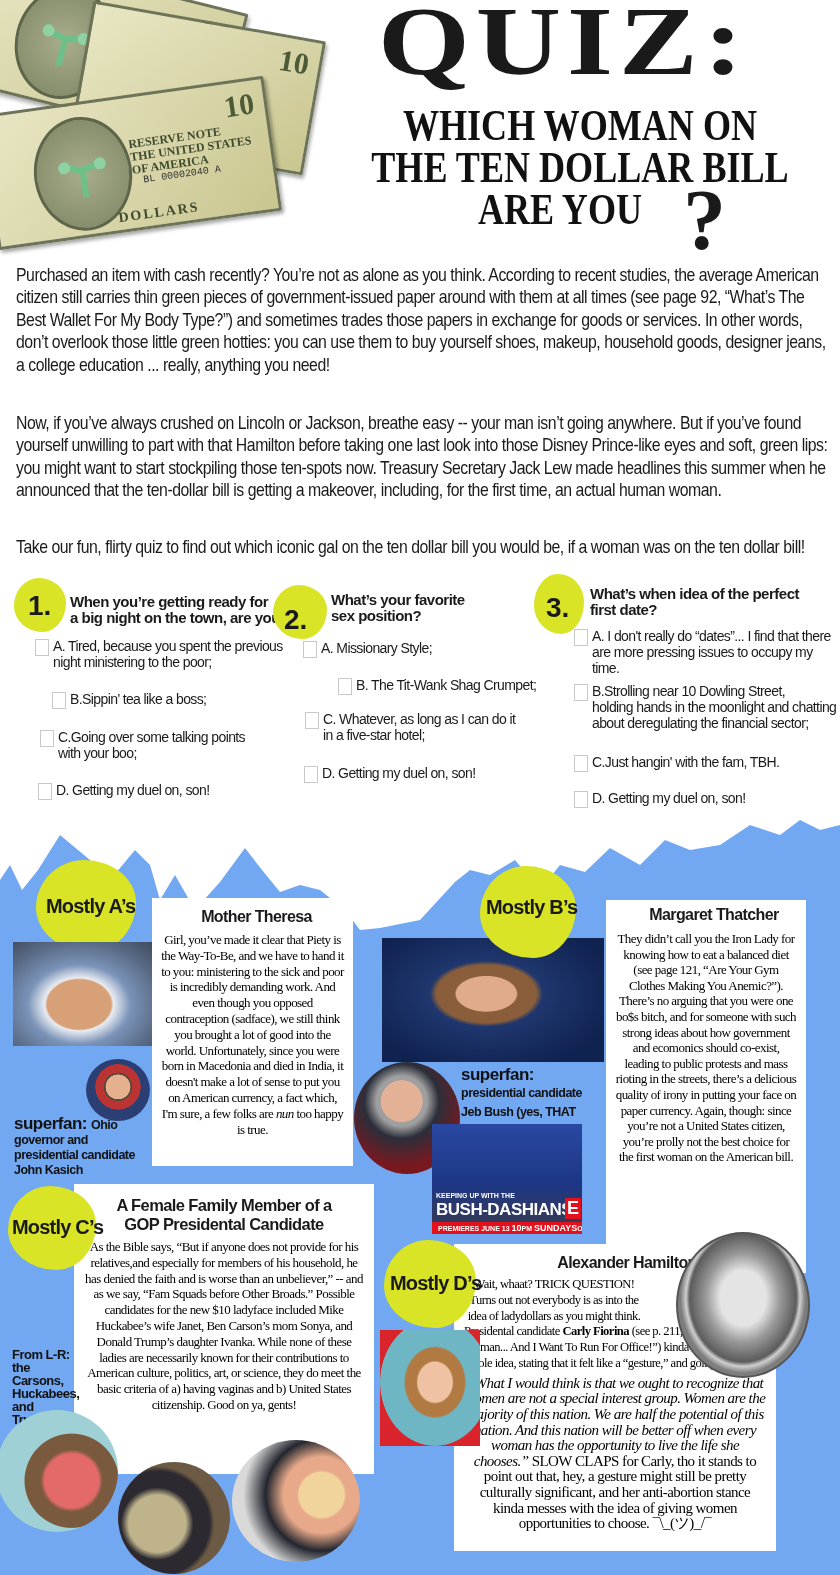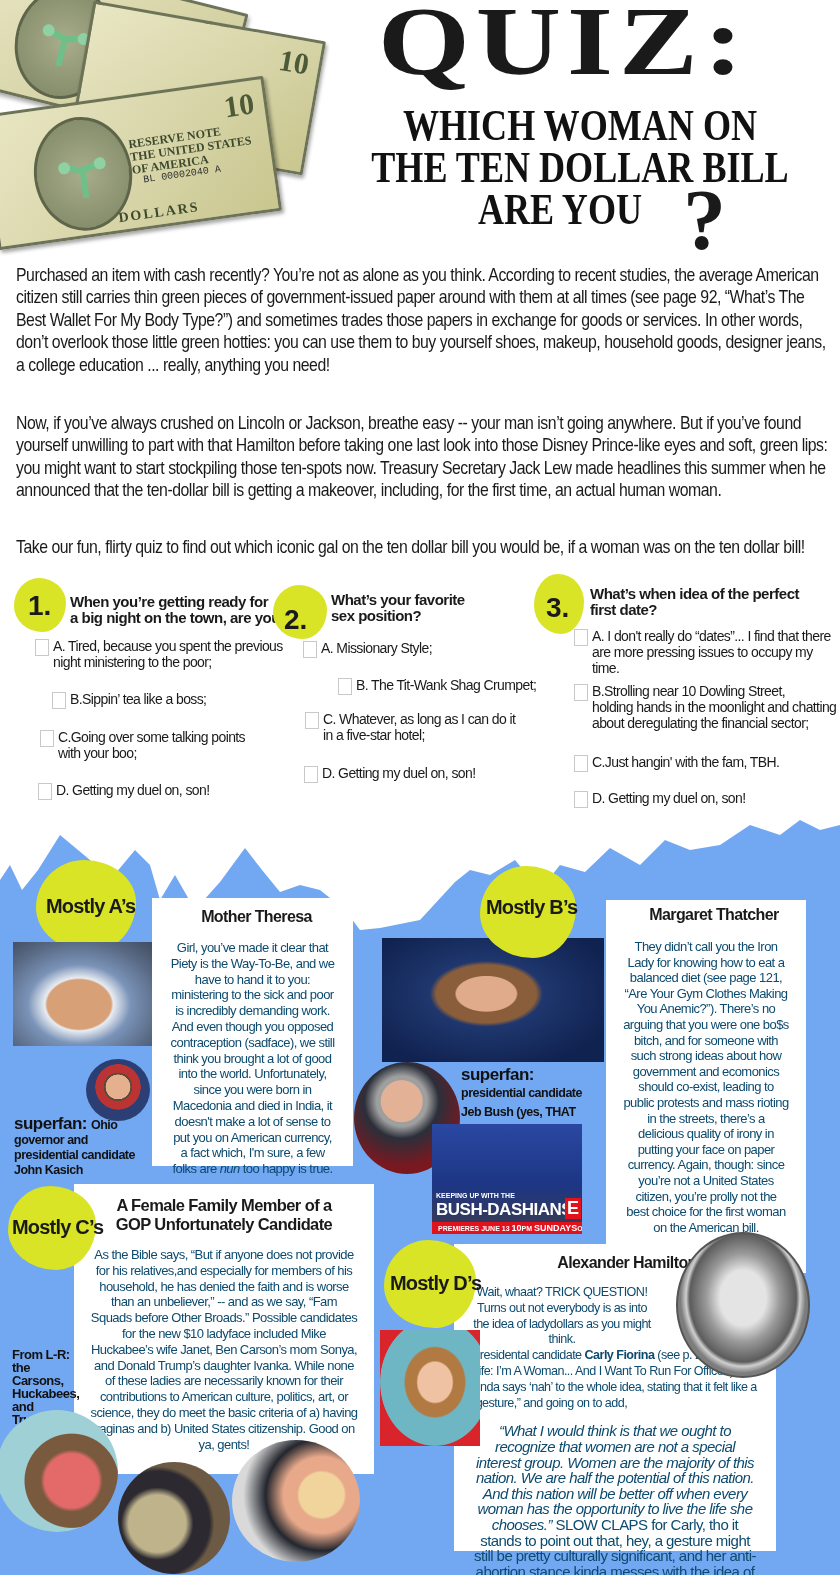--- a/index.html
+++ b/index.html
@@ -31,21 +31,21 @@
   .blob { position:absolute; background:#d8e425; border-radius:48% 52% 45% 55% / 52% 46% 54% 48%; }
   .qnum { position:absolute; font-weight:bold; font-size:28px; font-family:"Liberation Sans",sans-serif; }
   .qtext { position:absolute; font-weight:bold; font-size:15px; line-height:16px; letter-spacing:-0.5px; font-family:"Liberation Sans",sans-serif; }
   .opt { position:absolute; display:flex; align-items:flex-start; font-size:14px; line-height:16px; letter-spacing:-0.6px; font-family:"Liberation Sans",sans-serif; }
   .chk { width:12px; height:15px; border:1px solid #c9c9c9; margin-right:4px; flex:none; background:#fff; margin-top:1px; }
 
   
   .blue { position:absolute; left:0; top:820px; width:840px; height:755px; }
   .card { position:absolute; background:#fff; }
   .card h3 { margin:0; font-weight:bold; font-family:"Liberation Sans",sans-serif; letter-spacing:-0.6px;text-align:center; }
-  .card p { margin:12px; text-align:center; font-family:Liberation Sans, sans-serif; letter-spacing:-0.55px; color:#0c4a6e; }
+  .card p { margin:4px; text-align:center; font-family:Liberation Serif, serif; letter-spacing:-0.55px; color:#000000; }
   .mostly { position:absolute; font-weight:bold; font-size:20px; letter-spacing:-0.8px; font-family:"Liberation Sans",sans-serif; }
   .photo { position:absolute; overflow:hidden; }
   .circle { border-radius:50%; }
   .superfan { position:absolute; font-weight:bold; font-family:"Liberation Sans",sans-serif; letter-spacing:-0.5px; color:#111; }
   .superfan .big { font-size:17px; }
   .superfan .sm { font-size:12.5px; }
 </style>
 </head>
 <body>
 
@@ -192,21 +192,21 @@
     </div>
   </div>
   <div class="card" style="left:606px;top:900px;width:200px;height:373px;">
     <h3 style="font-size:16px;margin:6px 0 0 16px;">Margaret Thatcher</h3>
     <p style="font-size:13px;line-height:15.6px;padding:3px 5px 0;">They didn’t call you the Iron Lady for knowing how to eat a balanced diet (see page 121, “Are Your Gym Clothes Making You Anemic?”). There’s no arguing that you were one bo$s bitch, and for someone with such strong ideas about how government and ecomonics should co-exist, leading to public protests and mass rioting in the streets, there’s a delicious quality of irony in putting your face on paper currency. Again, though: since you’re not a United States citizen, you’re prolly not the best choice for the first woman on the American bill.</p>
   </div>
 </div>
 
 <div>
   <div class="card" style="left:74px;top:1184px;width:300px;height:290px;">
-    <h3 style="font-size:16.5px;text-align:center;line-height:19px;margin-top:12px;"><span>A Female Family Member of a</span><br><span>GOP Unfortunately Candidate</span></h3>
+    <h3 style="font-size:16.5px;text-align:center;line-height:19px;margin-top:12px;"><span>A Female Family Member of a</span><br><span>GOP Presidental Candidate</span></h3>
     <p style="font-size:13px;line-height:15.8px;padding:1px 4px 0;">As the Bible says, “But if anyone does not provide for his relatives,and especially for members of his household, he has denied the faith and is worse than an unbeliever,” -- and as we say, “Fam Squads before Other Broads.” Possible candidates for the new $10 ladyface included Mike Huckabee’s wife Janet, Ben Carson’s mom Sonya, and Donald Trump’s daughter Ivanka. While none of these ladies are necessarily known for their contributions to American culture, politics, art, or science, they do meet the basic criteria of a) having vaginas and b) United States citizenship. Good on ya, gents!</p>
   </div>
   <div class="blob" style="left:8px;top:1186px;width:88px;height:84px;"></div>
   <div class="mostly" style="left:12px;top:1216px;">Mostly C’s</div>
   <div class="superfan" style="left:12px;top:1348px;width:60px;font-size:13px;line-height:13px;">From L-R: the Carsons, Huckabees, and Trumps.</div>
   <div class="photo circle" style="left:-4px;top:1410px;width:122px;height:122px;background:radial-gradient(circle at 62% 58%,#e46a6a 0 26%,#7a5a3e 30% 45%,#9fd0d6 46%);"></div>
   <div class="photo circle" style="left:118px;top:1462px;width:112px;height:112px;background:radial-gradient(circle at 35% 55%,#bfb38c 0 30%,#2c2a30 38% 55%,#6c5a44 60%);"></div>
   <div class="photo circle" style="left:232px;top:1440px;width:128px;height:122px;background:radial-gradient(circle at 70% 45%,#f0d49c 0 20%,#e8a98a 22% 34%,#23262e 50%,#d9d9d9 70%);"></div>
 </div>
 

